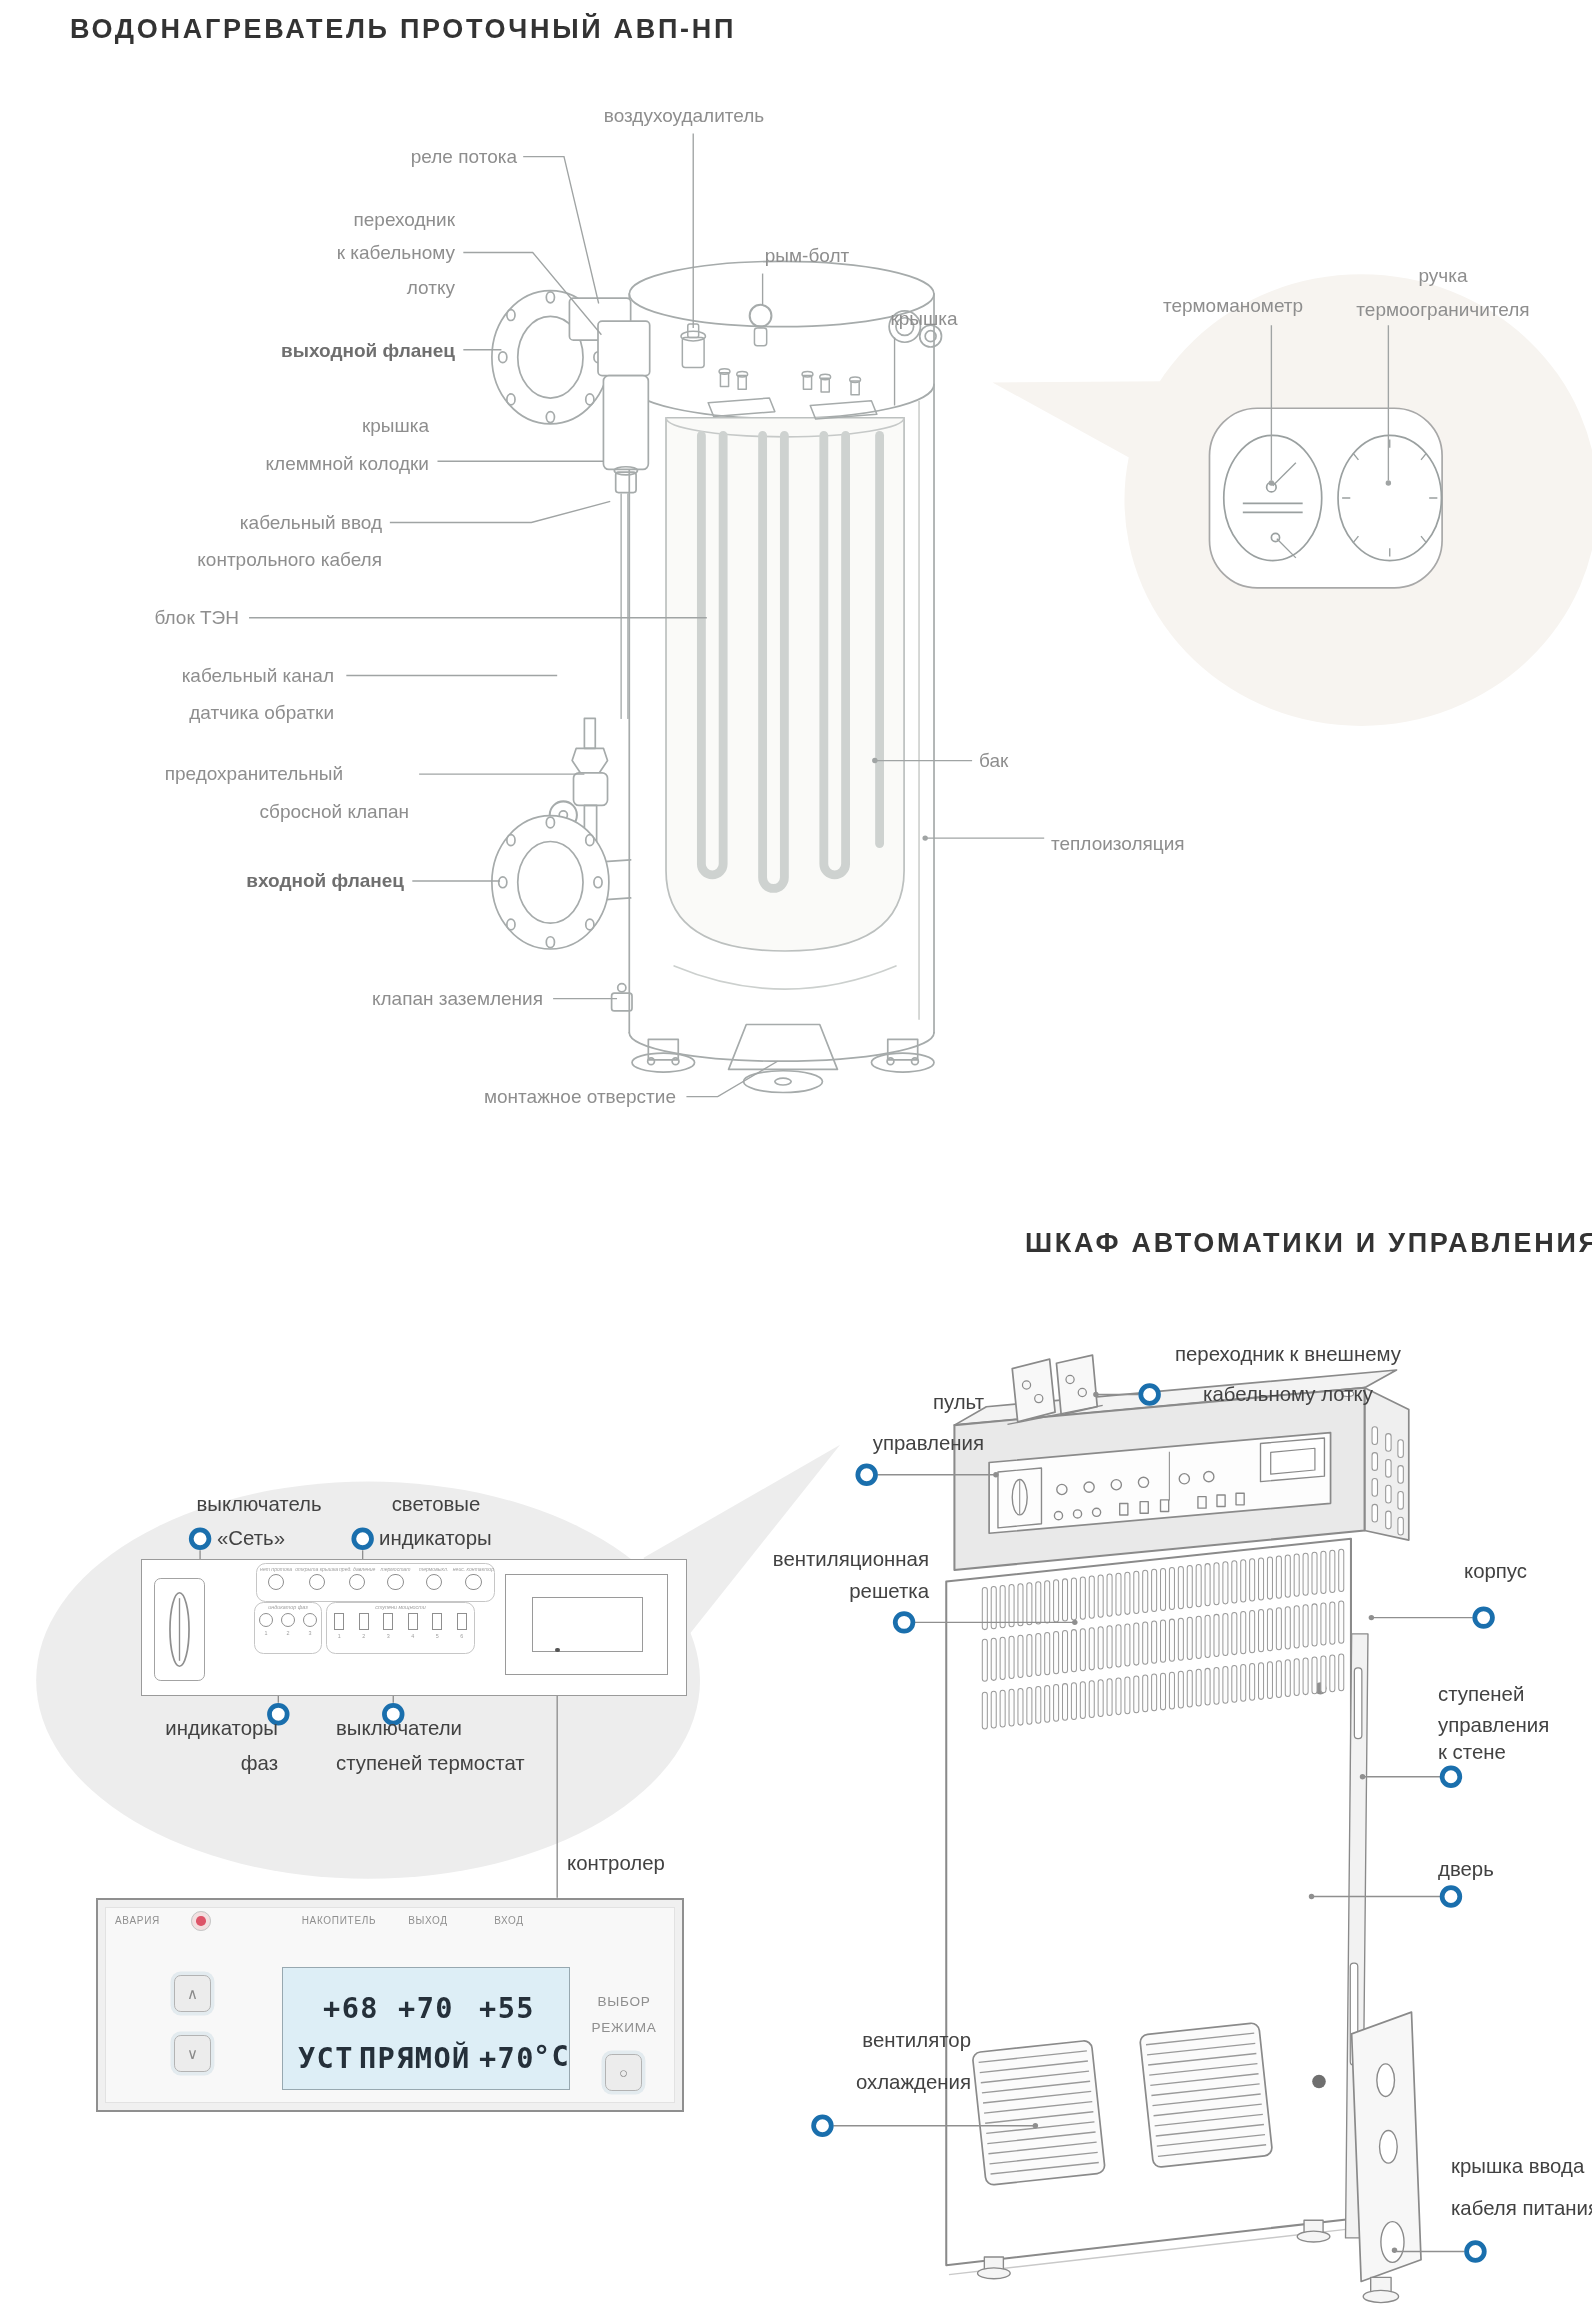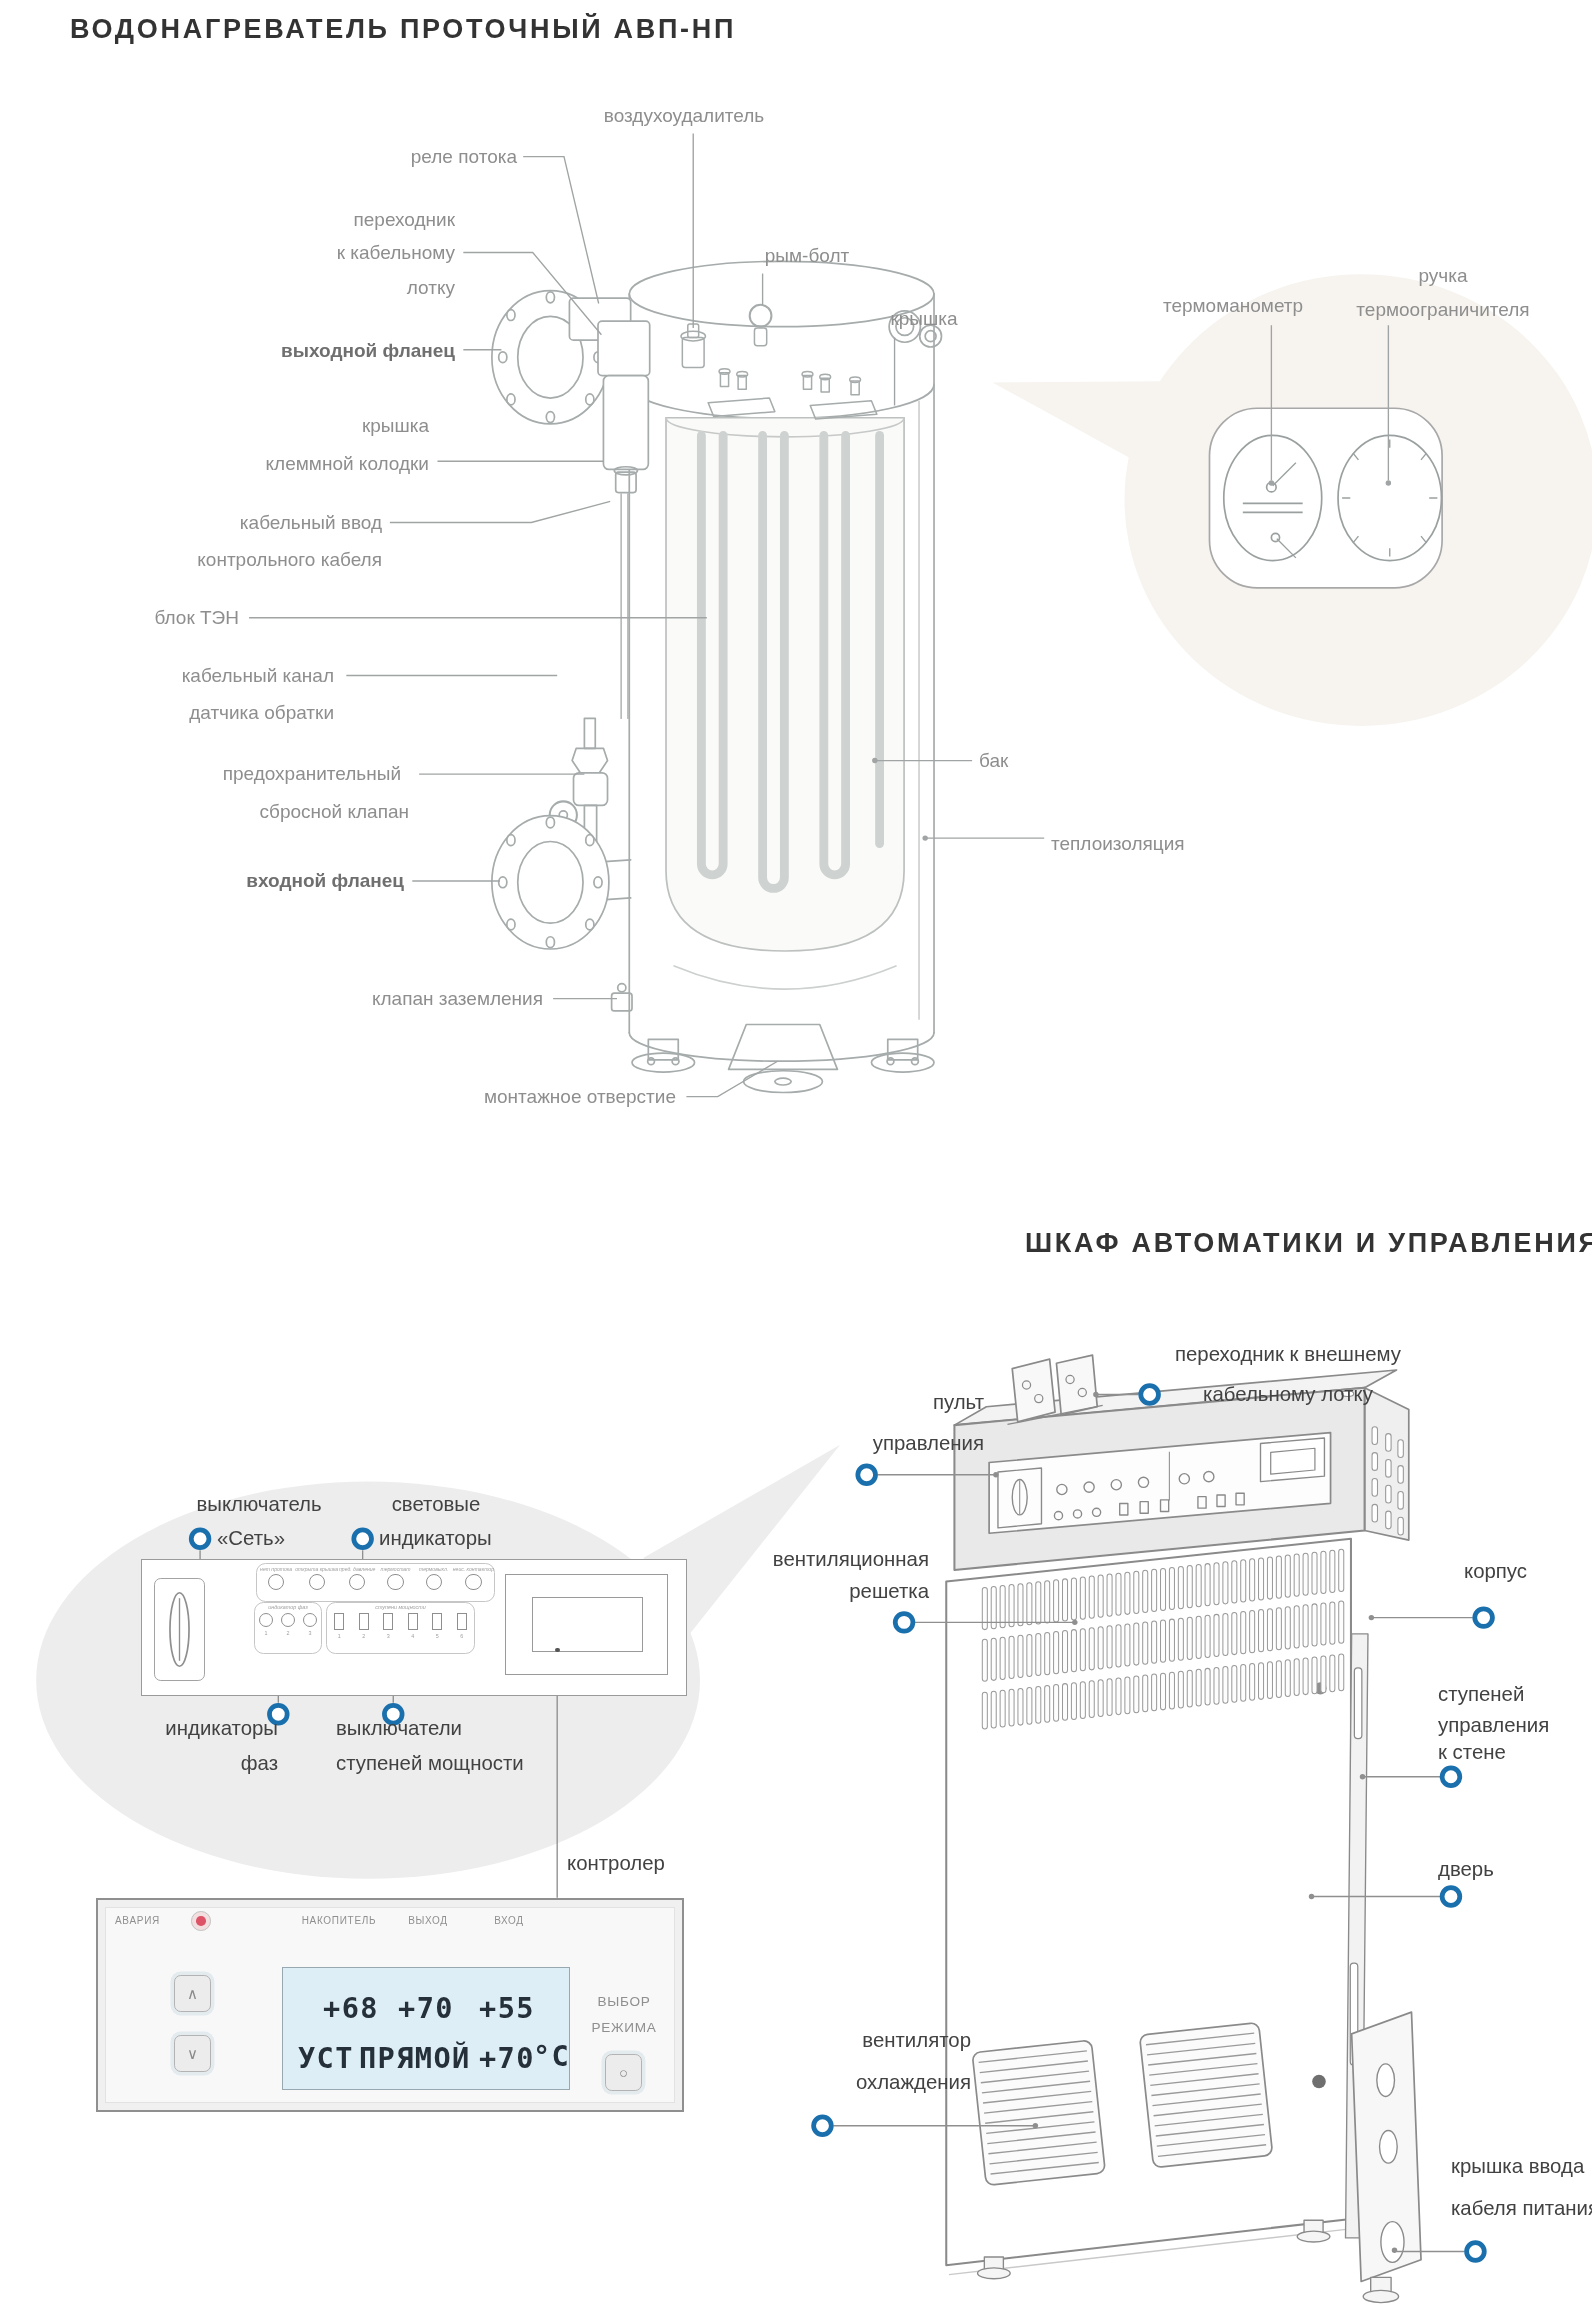--- a/index.html
+++ b/index.html
@@ -484,21 +484,21 @@
 <div class="lbl r" style="right:1166px;top:243px;">к кабельному</div>
 <div class="lbl r" style="right:1166px;top:278px;">лотку</div>
 <div class="lbl r b" style="right:1166px;top:341px;">выходной фланец</div>
 <div class="lbl r" style="right:1192px;top:416px;">крышка</div>
 <div class="lbl r" style="right:1192px;top:454px;">клеммной колодки</div>
 <div class="lbl r" style="right:1239px;top:513px;">кабельный ввод</div>
 <div class="lbl r" style="right:1239px;top:550px;">контрольного кабеля</div>
 <div class="lbl r" style="right:1382px;top:608px;">блок ТЭН</div>
 <div class="lbl r" style="right:1287px;top:666px;">кабельный канал</div>
 <div class="lbl r" style="right:1287px;top:703px;">датчика обратки</div>
-<div class="lbl r" style="right:1220px;top:764px;">предохранительный</div>
+<div class="lbl r" style="right:1278px;top:764px;">предохранительный</div>
 <div class="lbl r" style="right:1212px;top:802px;">сбросной клапан</div>
 <div class="lbl r b" style="right:1217px;top:871px;">входной фланец</div>
 <div class="lbl r" style="right:1078px;top:989px;">клапан заземления</div>
 <div class="lbl r" style="right:945px;top:1087px;">монтажное отверстие</div>
 <div class="lbl" style="left:951px;top:751px;">бак</div>
 <div class="lbl" style="left:1023px;top:834px;">теплоизоляция</div>
 <div class="lbl c" style="left:1096px;width:218px;top:296px;">термоманометр</div>
 <div class="lbl c" style="left:1313px;width:204px;top:266px;">ручка</div>
 <div class="lbl c" style="left:1279px;width:272px;top:300px;">термоограничителя</div>
 
@@ -519,21 +519,21 @@
 <div class="lbl s2" style="left:1423px;top:2198px;">кабеля питания</div>
 <div class="lbl s2" style="left:539px;top:1853px;">контролер</div>
 
 <div class="lbl s2 c" style="left:129px;width:204px;top:1494px;">выключатель</div>
 <div class="lbl s2" style="left:189px;top:1528px;">«Сеть»</div>
 <div class="lbl s2 c" style="left:313px;width:190px;top:1494px;">световые</div>
 <div class="lbl s2" style="left:351px;top:1528px;">индикаторы</div>
 <div class="lbl s2 r" style="right:1343px;top:1718px;">индикаторы</div>
 <div class="lbl s2 r" style="right:1343px;top:1753px;">фаз</div>
 <div class="lbl s2" style="left:308px;top:1718px;">выключатели</div>
-<div class="lbl s2" style="left:308px;top:1753px;">ступеней мощности</div>
+<div class="lbl s2" style="left:308px;top:1753px;">ступеней термостат</div>
 
 <div class="bubble-panel">
   <div class="knob-box">
     <svg width="49" height="101" viewBox="0 0 72 148">
           <ellipse cx="36" cy="74" rx="14" ry="54" fill="none" stroke="#8f8f8f" stroke-width="2.5"></ellipse>
           <path d="M36,28 V120" stroke="#8f8f8f" stroke-width="2"></path>
         </svg>
   </div>
   <div class="grp grp1">
     <div class="ind">

